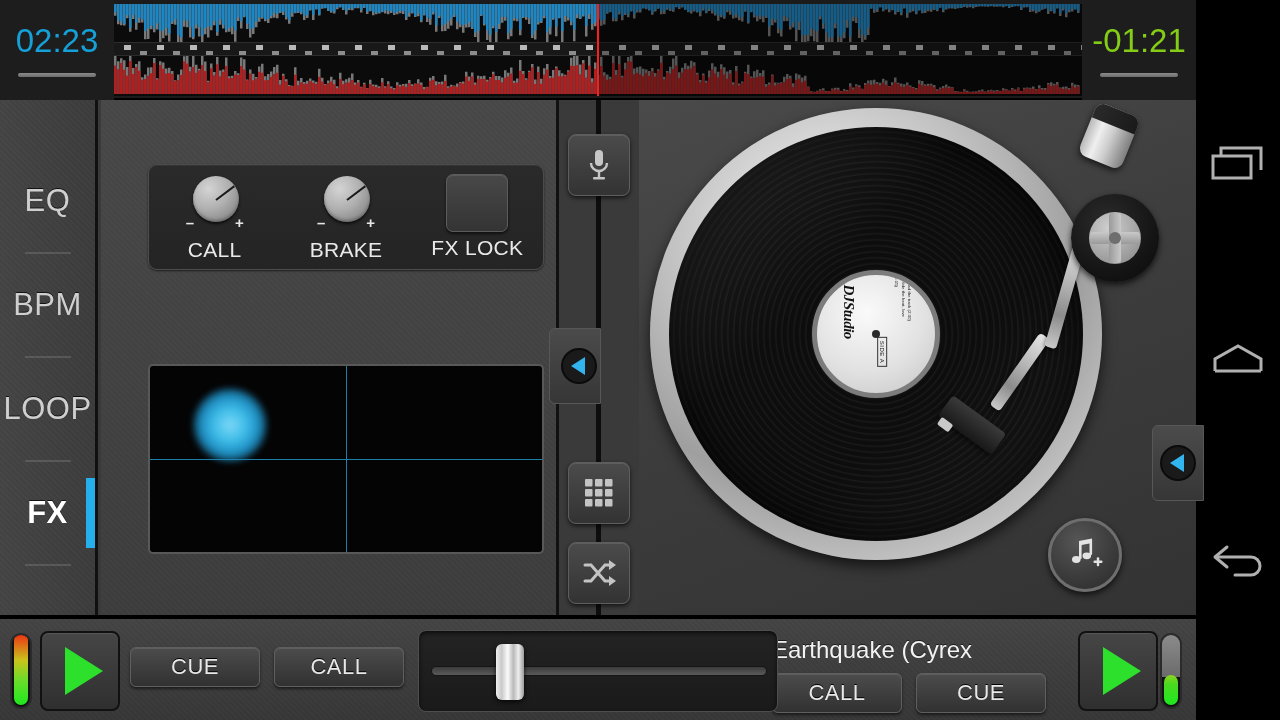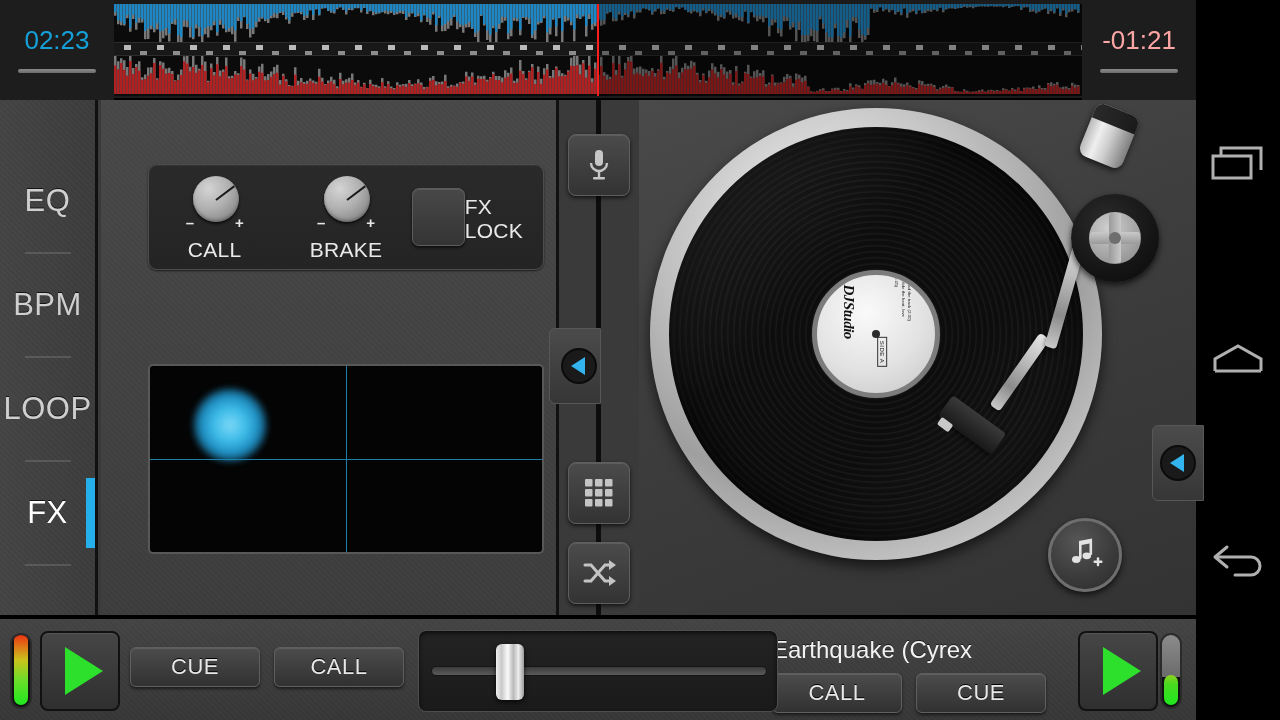--- a/index.html
+++ b/index.html
@@ -18,23 +18,23 @@
     background:#1b1b1b;
     border-bottom:2px solid #000;
   }
   .time-box {
     position:absolute; top:0; height:100px; width:114px;
     background:#1d1d1d;
     display:flex; flex-direction:column; align-items:center; justify-content:center;
   }
   .time-box.left { left:0; }
   .time-box.right { left:1082px; width:114px; }
-  .time-val { font-size:26px; letter-spacing:0px; line-height:1; }
+  .time-val { font-size:33px; letter-spacing:0px; line-height:1; }
   .time-val.elapsed { color:#15a0d8; }
-  .time-val.remain { color:#fca5a5; }
+  .time-val.remain { color:#84cc16; }
   .time-underline {
     width:78px; height:4px; margin-top:16px;
     background:linear-gradient(to bottom,#8a8a8a,#6d6d6d);
     border-radius:2px;
   }
 
   .wave-wrap {
     position:absolute; left:114px; top:4px; width:968px; height:92px;
     background:#0b0b0b; overflow:hidden;
   }
@@ -76,21 +76,21 @@
     border-right:3px solid #101010;
     display:flex; flex-direction:column; justify-content:center; align-items:center;
   }
   .side-item {
     width:100%; height:102px;
     display:flex; align-items:center; justify-content:center;
     color:#cfcfcf; font-size:31px; letter-spacing:0.5px;
     position:relative;
     text-shadow:0 -1px 0 rgba(0,0,0,0.7);
   }
-  .side-item.active { color:#ffffff; font-weight:normal;}
+  .side-item.active { color:#ffffff; font-weight:bold;}
   .side-item.active:after {
     content:""; position:absolute; right:0; top:16px; width:9px; height:70px;
     background:#26b0eb;
   }
   .side-sep { width:46px; height:2px; background:rgba(255,255,255,0.13); }
 
   
   .fx-panel {
     position:absolute; left:101px; top:0; width:458px; height:515px;
     background:
@@ -127,21 +127,21 @@
   }
   .knob-pm { position:absolute; width:100%; top:43px; left:0; }
   .knob-pm span {
     position:absolute; color:#e6e6e6; font-size:15px; font-weight:bold; line-height:1;
   }
   .knob-pm .minus { left:10px; }
   .knob-pm .plus { right:10px; }
   .ctl-label {
     margin-top:4px; color:#e9e9e9; font-size:21px; letter-spacing:0.3px;
   }
-  .lock-cell { width:132px; display:flex; flex-direction:row; align-items:center; }
+  .lock-cell { width:132px; display:flex; flex-direction:column; align-items:center; }
   .lock-btn {
     width:62px; height:58px; border-radius:7px;
     background:linear-gradient(to bottom,#484848,#343434);
     border:1px solid #5c5c5c;
     box-shadow:inset 0 1px 0 rgba(255,255,255,0.10), 0 2px 3px rgba(0,0,0,0.6);
   }
 
   .fx-select {
     position:absolute; left:47px; top:182px; width:396px; height:74px;
     display:flex; align-items:center; justify-content:space-between;

